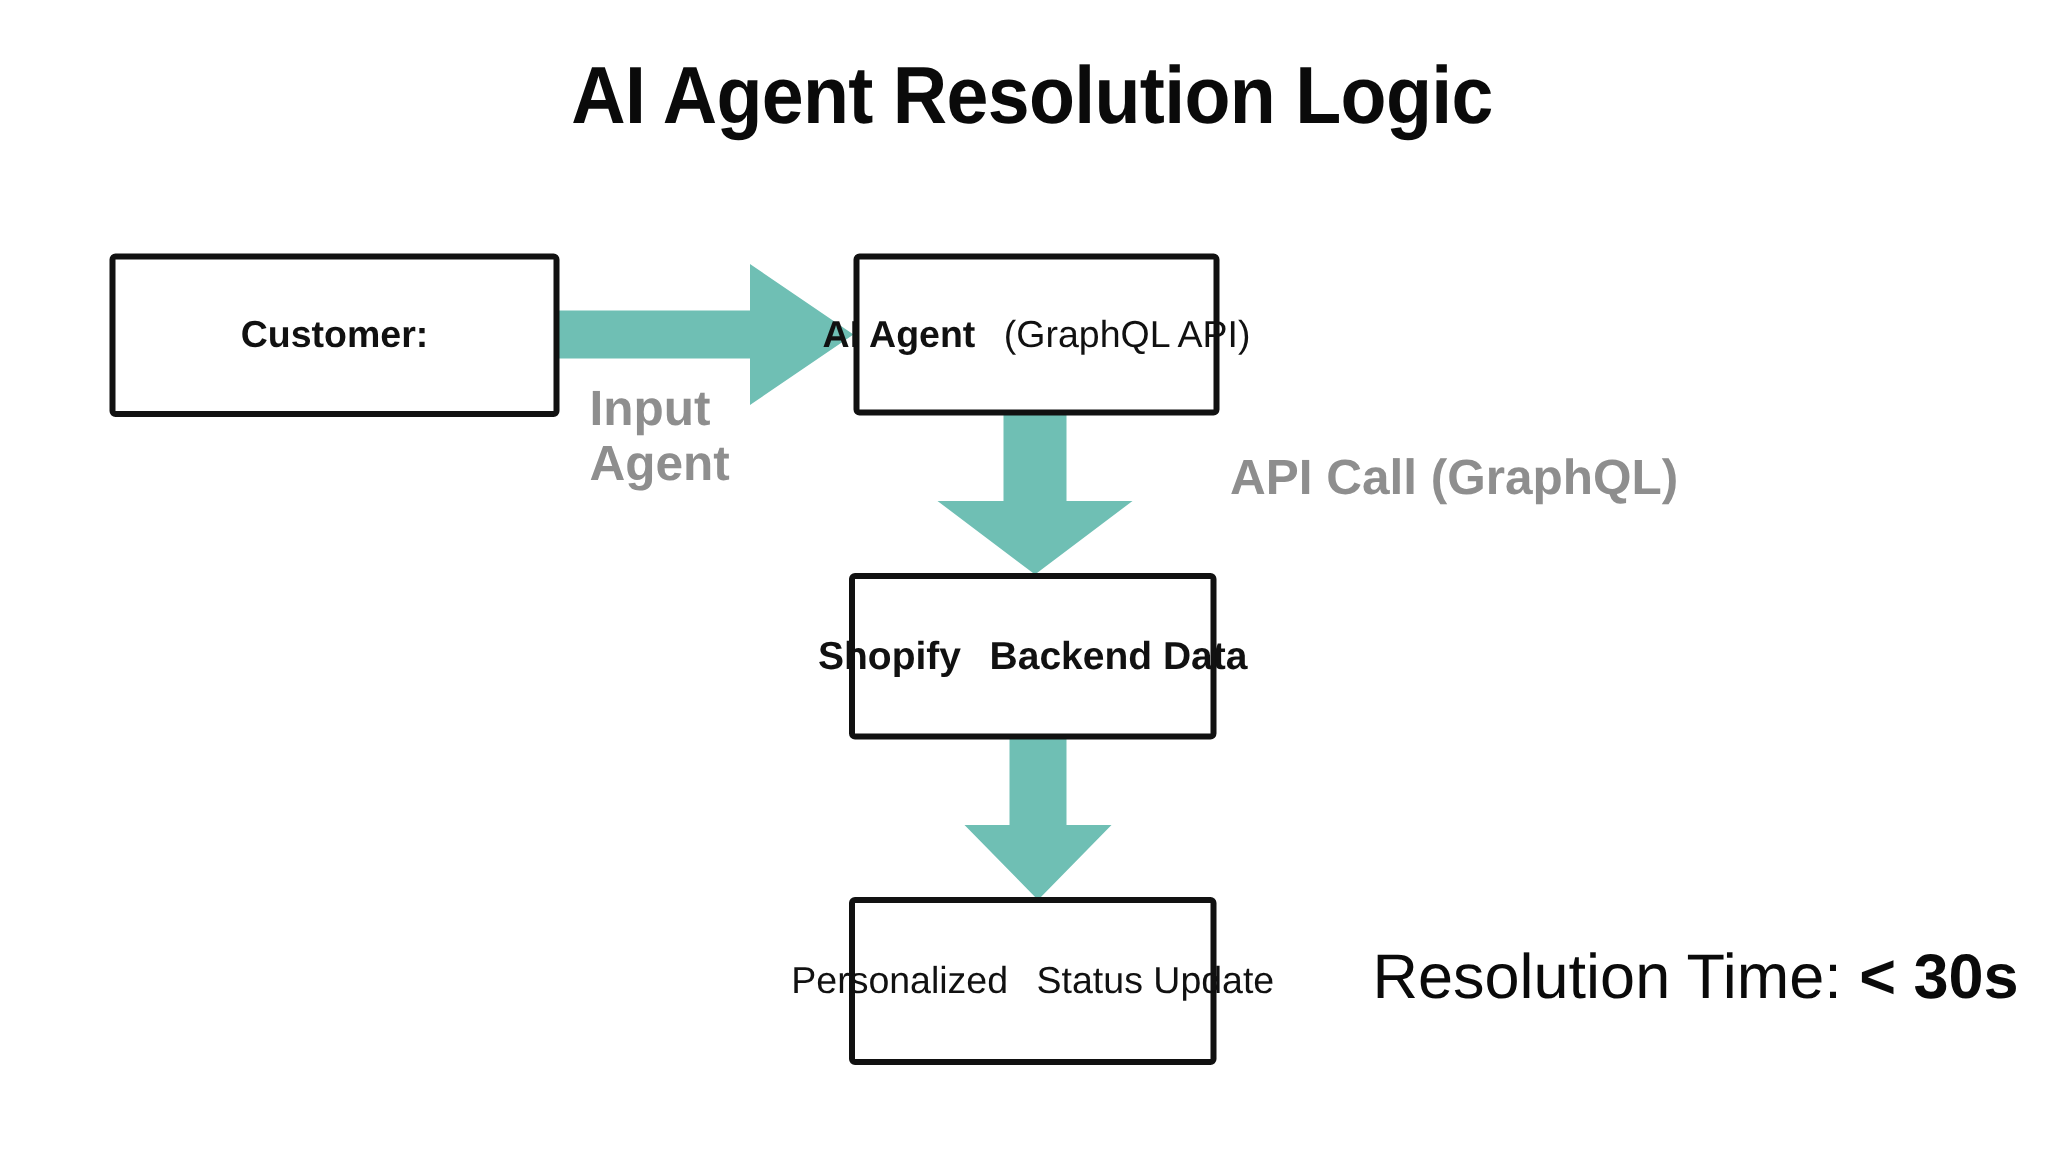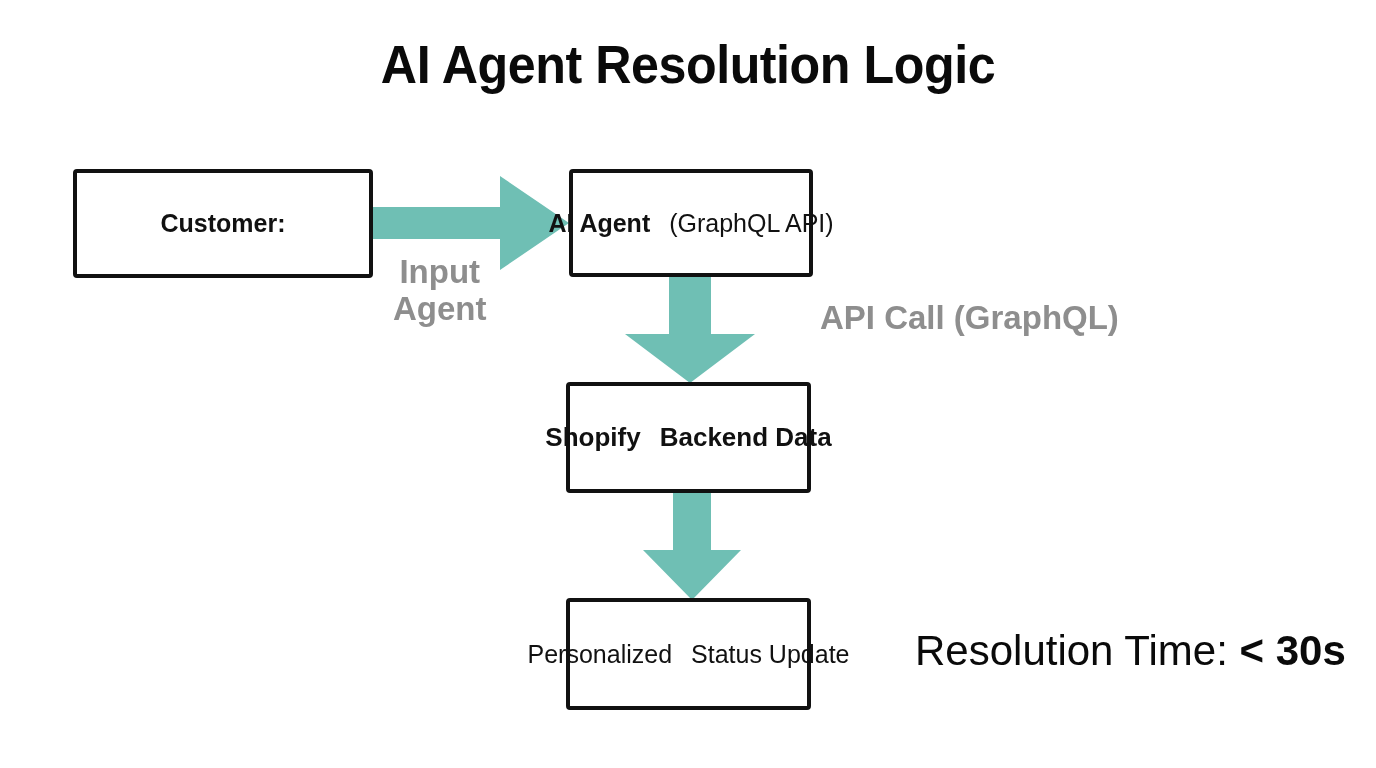--- a/index.html
+++ b/index.html
@@ -92,21 +92,21 @@
     position: absolute;
     color: #8e8e8e;
     font-weight: bold;
     line-height: 1.12;
     white-space: nowrap;
     z-index: 4;
   }
   #label-input {
     left: 393px; top: 254px;
     font-size: 33px;
-    text-align: center;
+    text-align: left;
   }
   #label-api {
     left: 820px; top: 300px;
     font-size: 33px;
   }
   #label-retrieve {
     left: 738px; top: 518px;
     font-size: 33px;
   }
 

